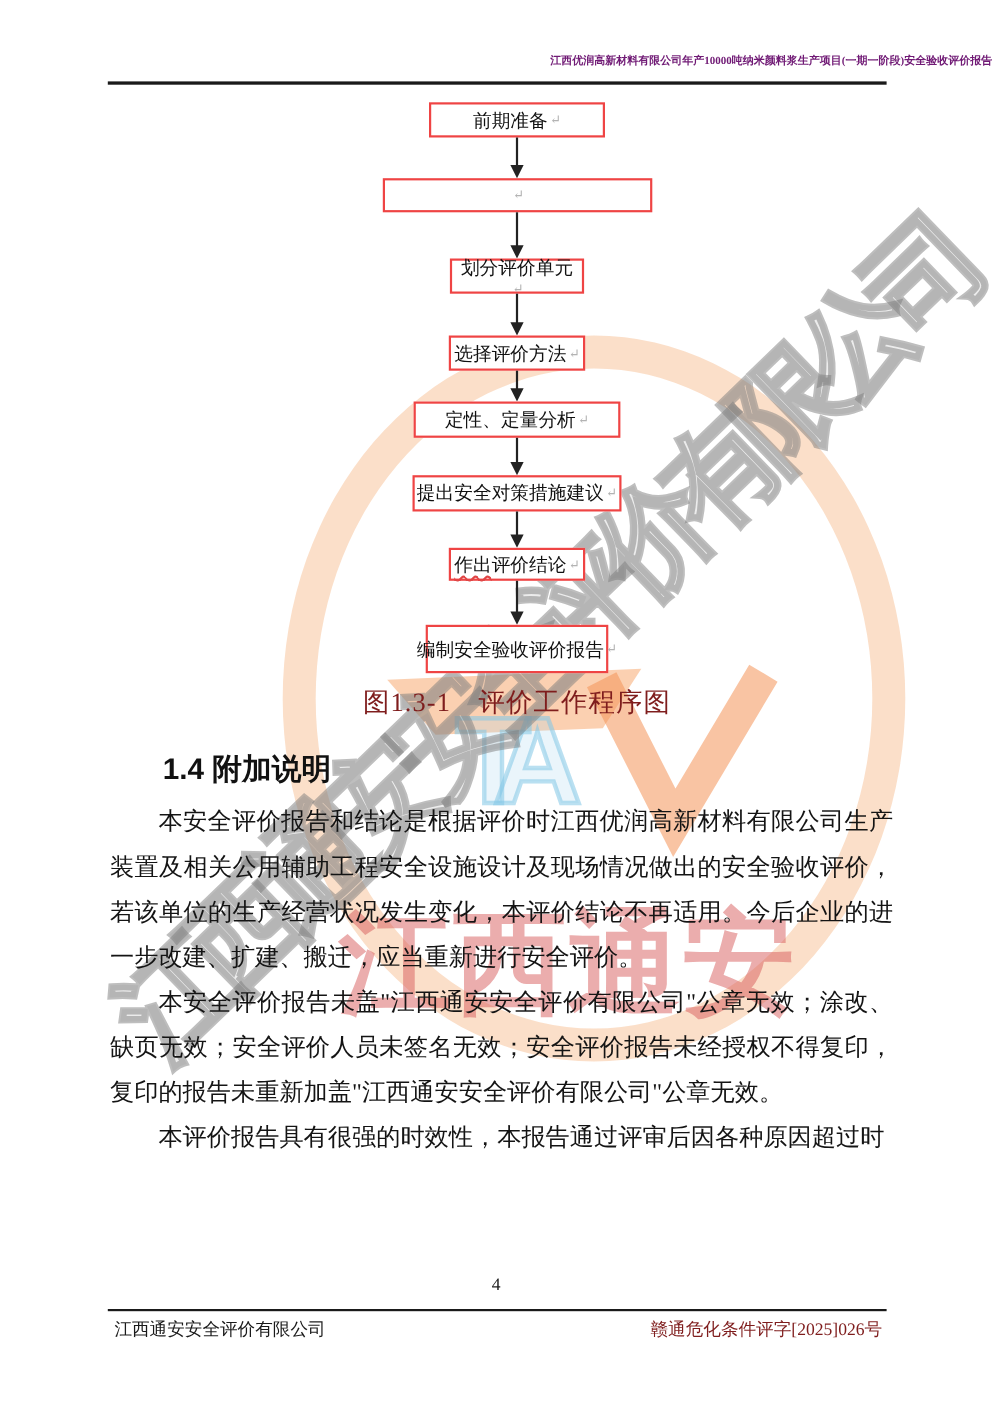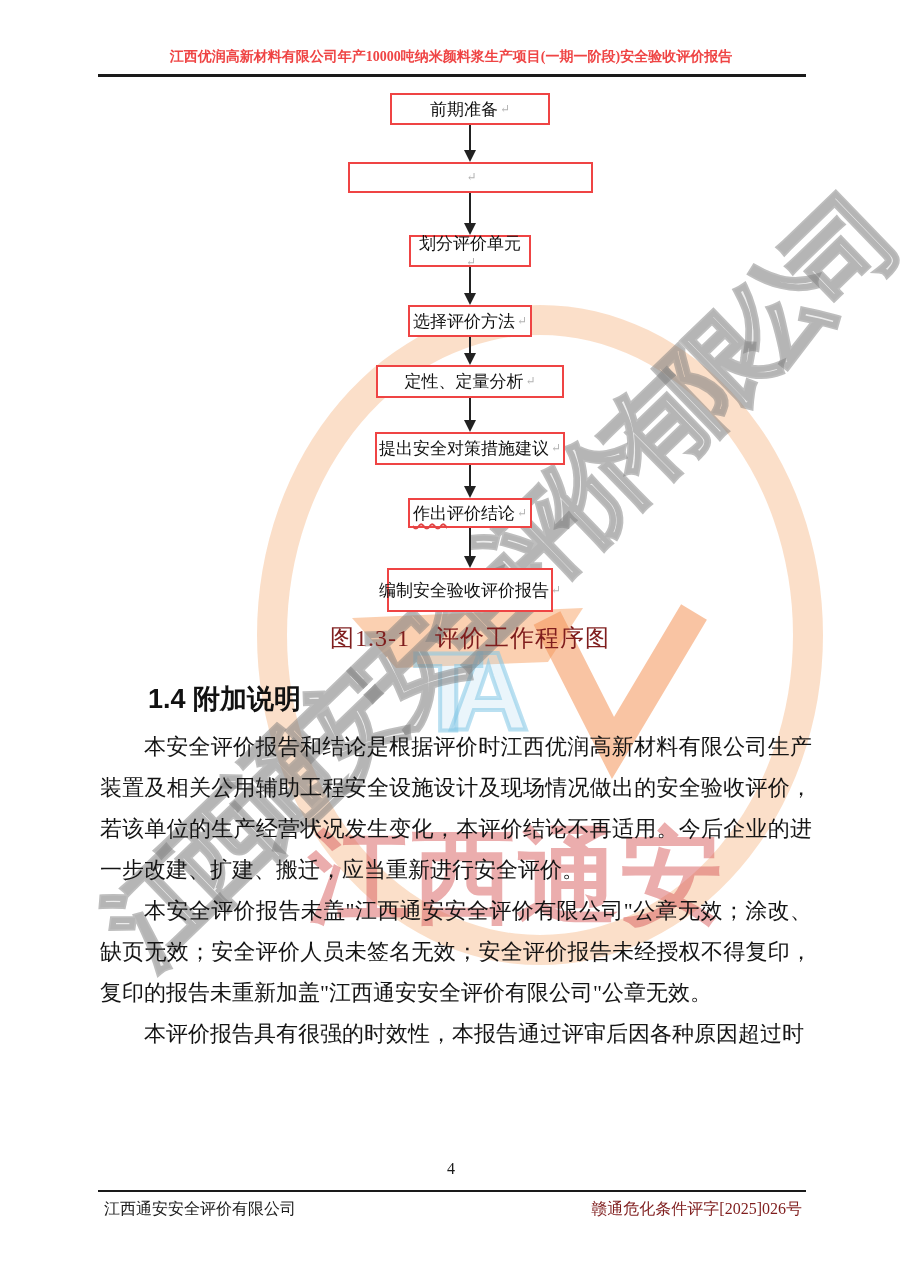--- a/index.html
+++ b/index.html
@@ -37,21 +37,21 @@
   }
   .wm-red{
     position:absolute;left:308px;top:826px;
     font-size:103px;line-height:1;letter-spacing:1px;white-space:nowrap;
     color:rgba(216,92,92,0.5);font-weight:600;
   }
   
   .content{position:absolute;inset:0;z-index:1;}
   .hdr-title{
     position:absolute;top:48px;left:0;width:100%;
-    text-align:center;font-size:14px;font-weight:700;color:#ef4444;
+    text-align:right;font-size:10px;font-weight:700;color:#701a75;
   }
   .hdr-rule{position:absolute;top:74px;left:98px;width:708px;height:3px;background:#1a1a1a;}
   
   .fbox{
     position:absolute;box-sizing:border-box;
     border:2px solid #ef4444;background:#ffffff;
     display:flex;align-items:center;justify-content:center;
     font-size:17px;color:#111;white-space:nowrap;
   }
   .b1{left:390px;top:93px; width:160px;height:32px;}

